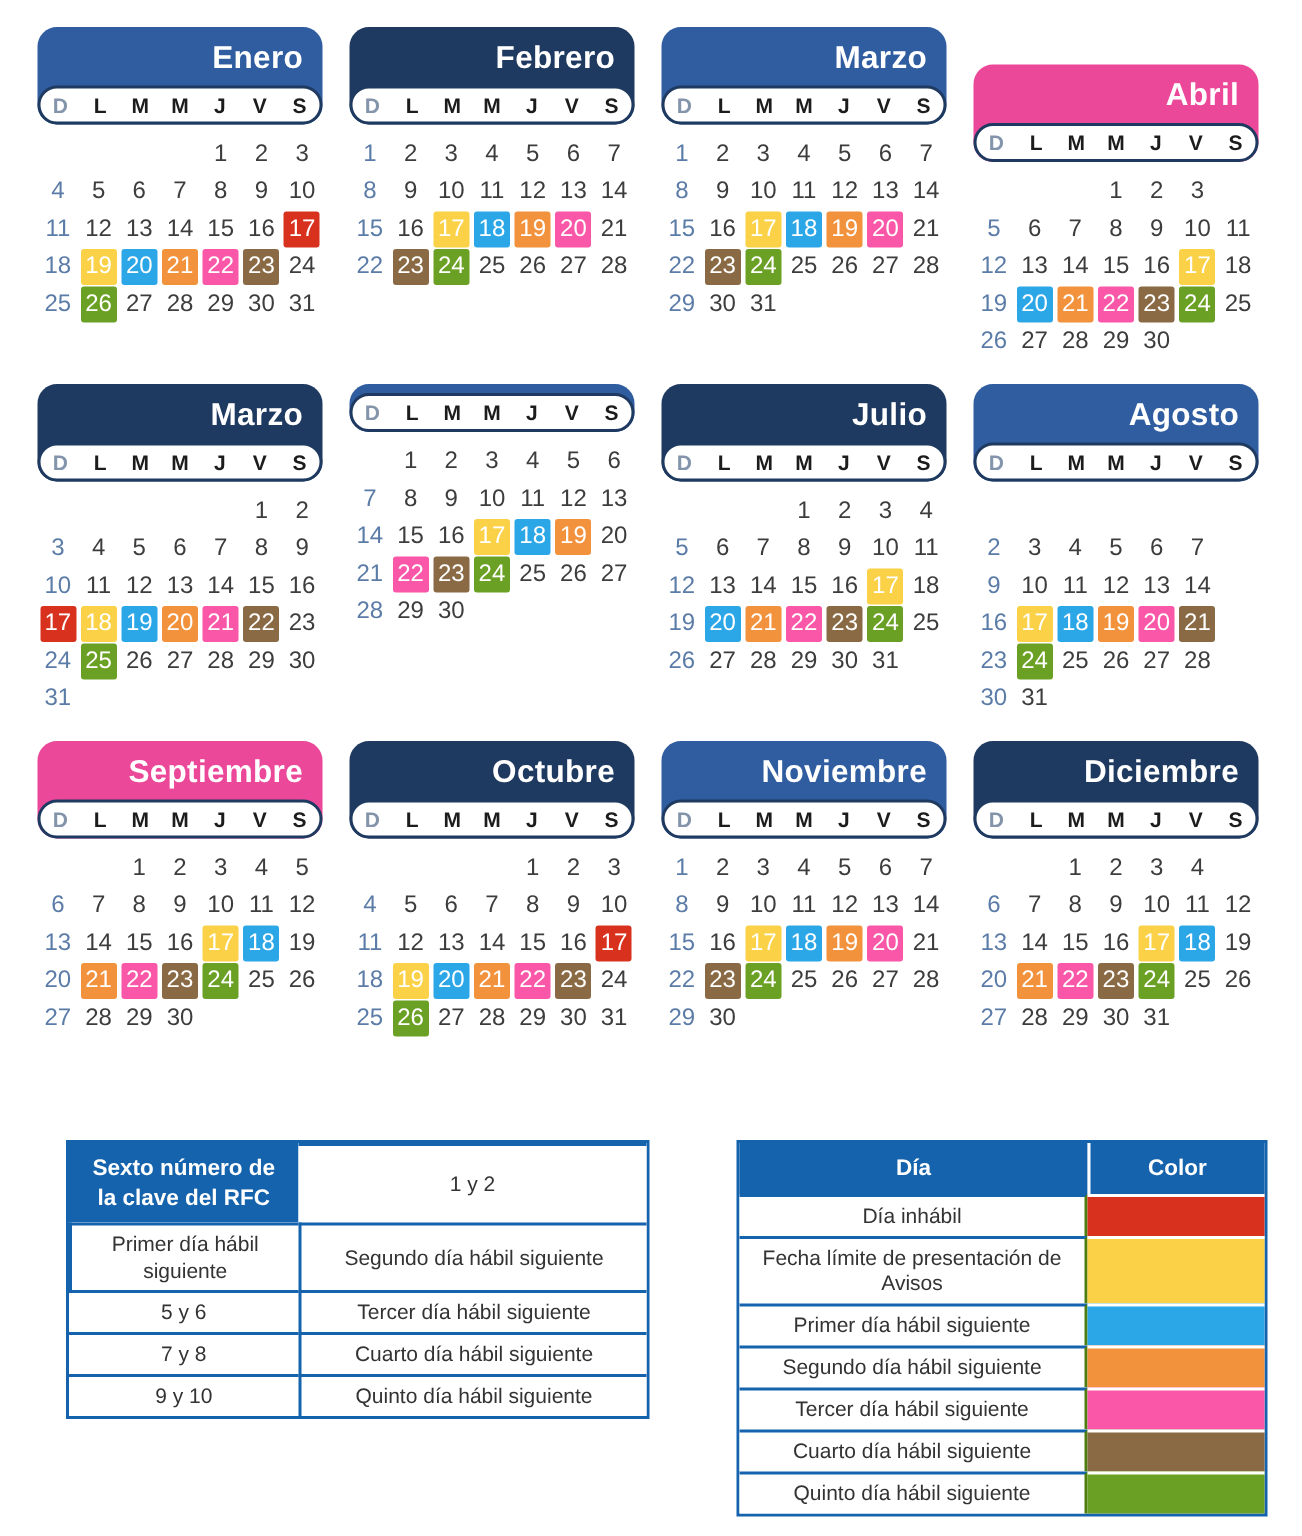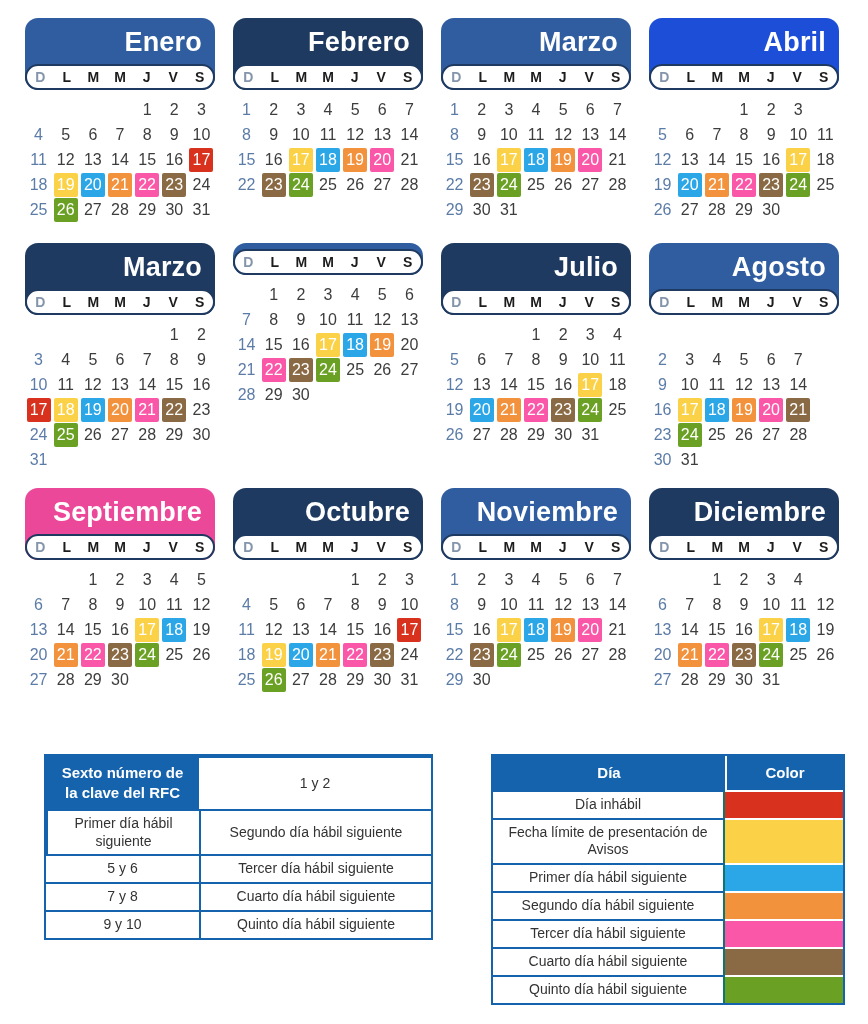--- a/index.html
+++ b/index.html
@@ -4,21 +4,21 @@
 <style>
   * { box-sizing: border-box; margin: 0; padding: 0; }
   html, body { width: 868px; height: 1024px; background: #ffffff; overflow: hidden;
     font-family: "Liberation Sans", "DejaVu Sans", sans-serif; }
 
   .months-grid { display: grid; grid-template-columns: repeat(4, 190px);
     column-gap: 18px; row-gap: 16px; padding: 18px 0 0 25px; }
 
   .month-card { min-height: 209px; }
   .month-top { border-radius: 13px; padding-top: 6px; }
-  .month-title { color: #ffffff; font-weight: 700; font-size: 27px;
+  .month-title { color: #ffffff; font-weight: 700; font-size: 21px;
     text-align: right; padding: 3px 13px 6px 0; letter-spacing: .2px; }
   .day-row { background: #ffffff; border: 2.5px solid #1F3A60; border-radius: 999px;
     height: 26px; display: flex; align-items: center; }
   .dl { flex: 1; text-align: center; font-size: 14px; font-weight: 700; color: #1c1c1c; }
   .dl.sun { color: #8495AB; }
 
   .dates { display: grid; grid-template-columns: repeat(7, 1fr);
     grid-auto-rows: 25px; place-items: center; margin-top: 7px; }
   .cell { width: 100%; height: 100%; display: flex; align-items: center;
     justify-content: center; font-size: 16px; font-weight: 500; color: #3D3D3D; }
@@ -33,21 +33,21 @@
   .ltable { grid-template-columns: 153px 232px; }
   .rtable { grid-template-columns: 232px 118px; }
   .th { background: #1563AD; color: #ffffff; font-size: 15px; font-weight: 700;
     display: flex; align-items: center; justify-content: center; text-align: center;
     padding: 7px 8px; line-height: 1.3; }
   .th.divider { border-left: 2px solid #ffffff; }
   .tcell { display: flex; align-items: center; justify-content: center; text-align: center;
     font-size: 14px; font-weight: 500; color: #333333; min-height: 28px;
     padding: 4px 10px; line-height: 1.25; border-top: 2px solid #1563AD; background: #ffffff; }
   .tcell.c2 { border-left: 2px solid #1563AD; }
-  .rt-label { border-right: 2px solid #0f766e; }
+  .rt-label { border-right: 2px solid #4d7c0f; }
   .rt-swatch { border-top: 2px solid #ffffff; min-height: 28px; }
 </style>
 </head>
 <body>
 
 <div class="months-grid">
     <div class="month-card">
       <div class="month-top" style="background: rgb(47, 93, 160);">
         <div class="month-title">Enero</div>
         <div class="day-row">
@@ -183,21 +183,21 @@
         <span class="cell">25</span>
         <span class="cell">26</span>
         <span class="cell">27</span>
         <span class="cell">28</span>
         <span class="cell sun">29</span>
         <span class="cell">30</span>
         <span class="cell">31</span>
       </div>
     </div>
     <div class="month-card">
-      <div class="month-top" style="background: #1d4ed8;">
+      <div class="month-top" style="background: #ec4899; margin-top: 25px;">
         <div class="month-title">Abril</div>
         <div class="day-row">
           <span class="dl sun">D</span>
           <span class="dl">L</span>
           <span class="dl">M</span>
           <span class="dl">M</span>
           <span class="dl">J</span>
           <span class="dl">V</span>
           <span class="dl">S</span>
         </div>

